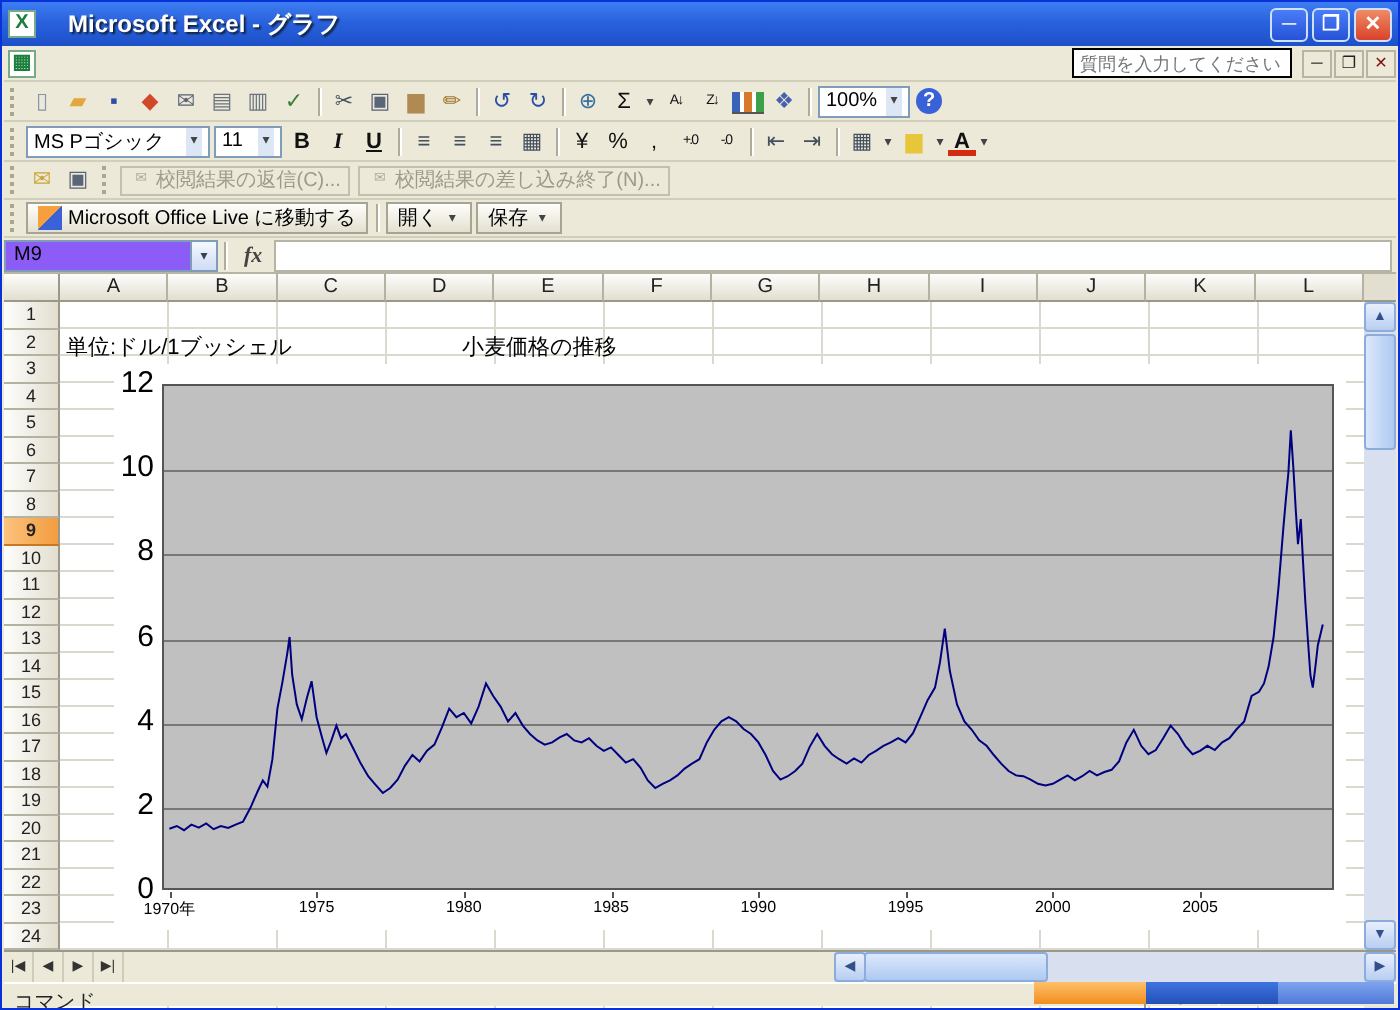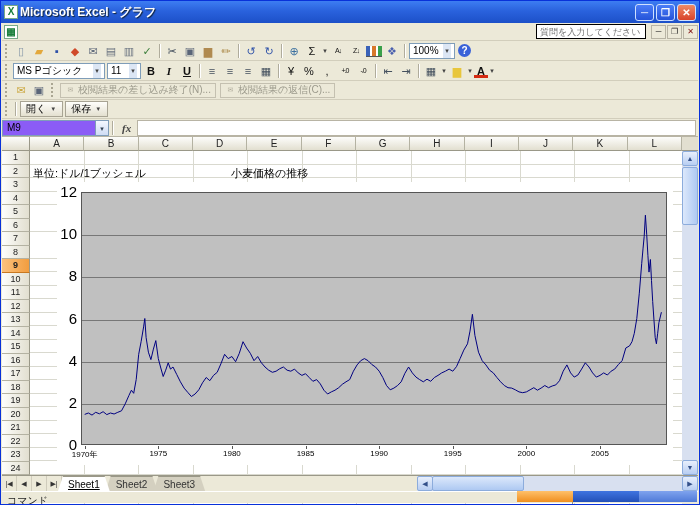--- a/index.html
+++ b/index.html
@@ -6,21 +6,21 @@
   html,body { background:#888; }
   #window {
     position:relative; width:700px; height:505px; overflow:hidden;
     background:#ece9d8; border:1px solid #0831d9;
     font-family:"Liberation Sans", sans-serif; color:#000;
   }
   .bar { position:absolute; left:1px; right:1px; display:flex; align-items:center; background:#ece9d8; border-bottom:1px solid #d2cebc; }
   
   #titlebar { position:absolute; left:0; top:0; right:0; height:22px; display:flex; align-items:center;
     background:linear-gradient(180deg,#3d7df2 0%,#2a62dd 45%,#1c50c8 100%); padding:0 3px; }
-  #titlebar .ttl { color:#fff; font-weight:bold; font-size:12px; margin-left:2px; flex:1;
+  #titlebar .ttl { color:#fff; font-weight:bold; font-size:12px; margin-left:16px; flex:1;
     text-shadow:1px 1px 1px #123; white-space:nowrap; overflow:hidden; }
   .appicon { width:14px; height:14px; background:#fff; border:1px solid #7a8; color:#1a7f3c;
     font-size:10px; font-weight:bold; text-align:center; line-height:12px; }
   .wbtn { width:19px; height:17px; margin-left:2px; border:1px solid #cfe0ff; border-radius:3px;
     color:#fff; font-size:10px; font-weight:bold; text-align:center; line-height:15px;
     background:linear-gradient(#4a7df8,#2553d8); }
   .wbtn.close { background:linear-gradient(#ef8b66,#d8432a); }
   
   #menubar { top:22px; height:18px; }
   .menu-item { font-size:11px; padding:1px 6px; white-space:nowrap; }
@@ -203,30 +203,34 @@
 
   <div id="revbar" class="bar">
     <span class="grip"></span>
     <span id="revicons" style="display:flex;align-items:center;">
         <span class="tbi" style="color: rgb(202, 165, 58);">✉</span>
         <span class="tbi" style="color: rgb(90, 101, 120);">▣</span>
       </span>
     <span class="grip"></span>
     <span class="gbtn">
       <span class="tbi sm" style="color:#b0ac9c;width:10px">✉</span>
-      <span>校閲結果の差し込み終了(N)...</span>
+      <span>校閲結果の返信(C)...</span>
     </span>
     <span class="gbtn">
       <span class="tbi sm" style="color:#b0ac9c;width:10px">✉</span>
-      <span>校閲結果の返信(C)...</span>
+      <span>校閲結果の差し込み終了(N)...</span>
     </span>
   </div>
 
   <div id="livebar" class="bar">
     <span class="grip"></span>
+    <span class="tbtn">
+      <span class="sqicon" style="background:linear-gradient(135deg,#f59f3e 50%,#3a62d8 50%);"></span>
+      <span>Microsoft Office Live に移動する</span>
+    </span>
     <span class="tbsep"></span>
     <span class="tbtn">
       <span>開く</span>
       <span class="dd">▾</span>
     </span>
     <span class="tbtn">
       <span>保存</span>
       <span class="dd">▾</span>
     </span>
   </div>
@@ -327,25 +331,20 @@
     <div class="sarrow" style="top:0;">▲</div>
     <div id="vthumb"></div>
     <div class="sarrow" style="bottom:0;">▼</div>
   </div>
 
   <div id="tabsrow">
     <span class="tnav">|◀</span>
     <span class="tnav">◀</span>
     <span class="tnav">▶</span>
     <span class="tnav">▶|</span>
-    <span id="tabs" style="display:flex;">
-        <div class="tab active">Sheet1</div>
-        <div class="tab">Sheet2</div>
-        <div class="tab">Sheet3</div>
-      </span>
     <div id="hscroll">
       <div class="sarrow" style="left:0; top:0; height:15px;">◀</div>
       <div id="hthumb"></div>
       <div class="sarrow" style="right:0; top:0; height:15px;">▶</div>
     </div>
   </div>
 
   <div id="statusbar">
     <span id="statusleft">コマンド</span>
     <span id="numpanel">NUM</span>

